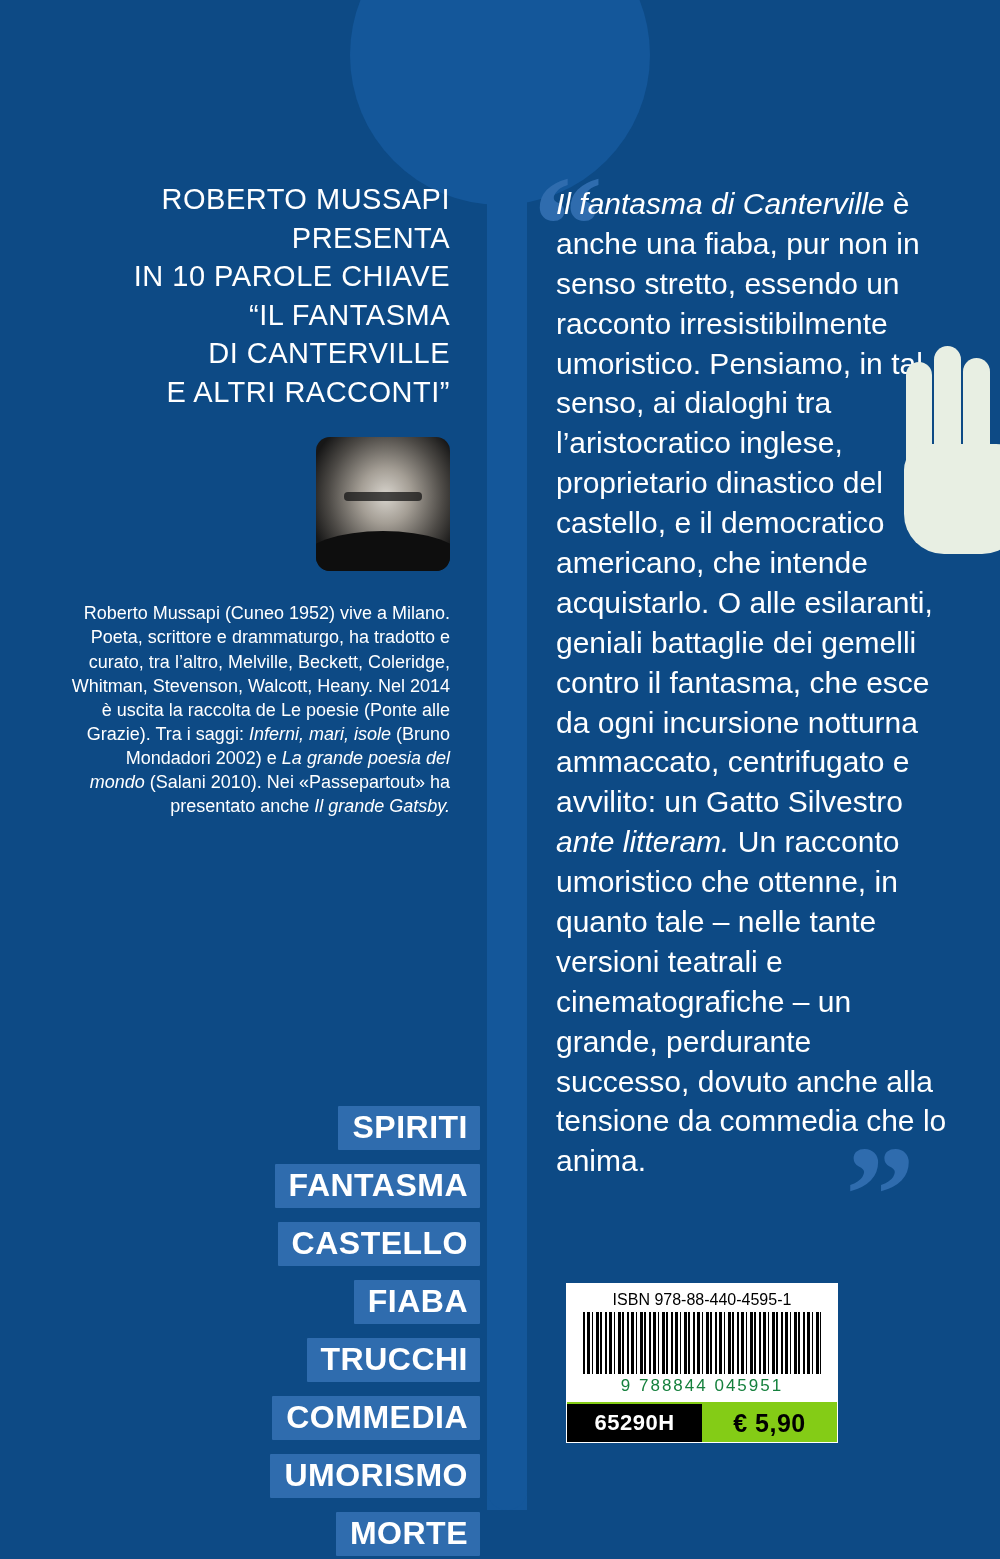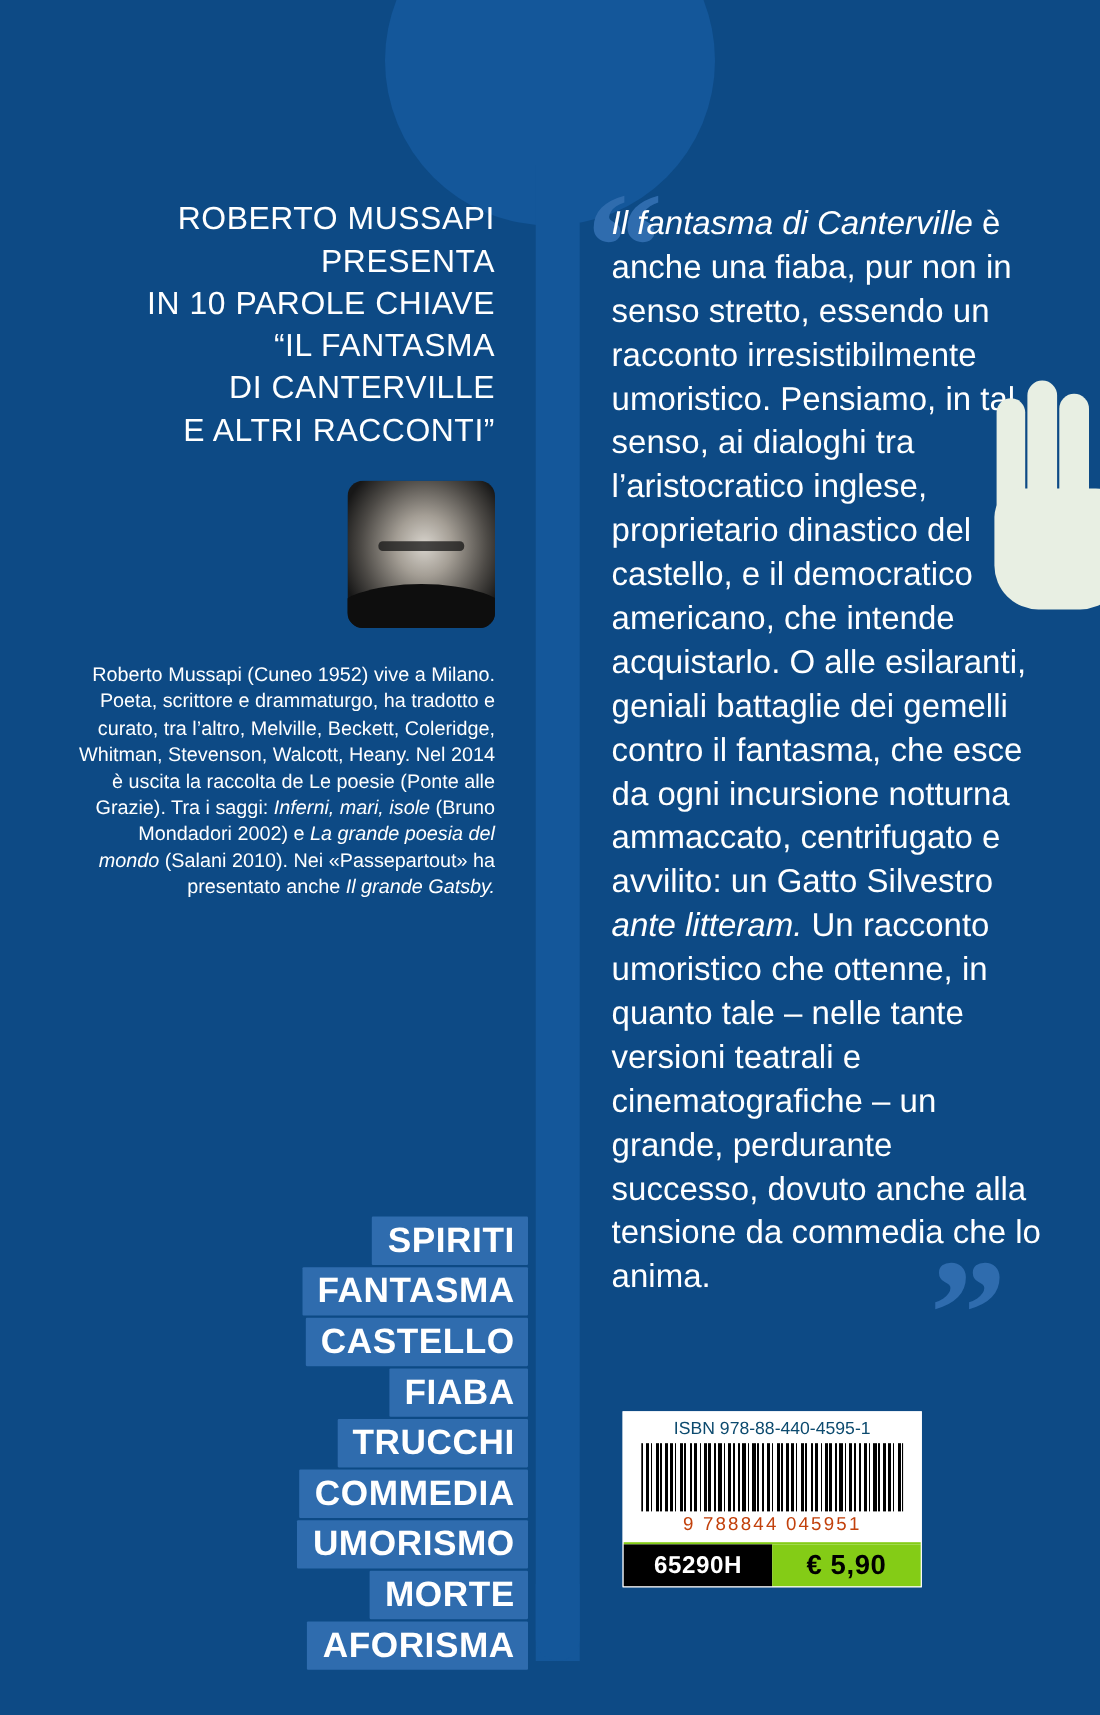--- a/index.html
+++ b/index.html
@@ -152,21 +152,21 @@
     text-align: right;
   }
   .kw {
     display: block;
     position: relative;
     font-size: 32px;
     font-weight: bold;
     letter-spacing: 0.5px;
     line-height: 1;
     padding: 5px 12px 7px 14px;
-    margin-bottom: 2px;
+    margin-bottom: 14px;
     background: #2f6cae;
     color: #ffffff;
     float: right;
     clear: both;
     border-radius: 1px;
   }
 
   
   .quote-mark {
     position: absolute;
@@ -226,38 +226,38 @@
     position: absolute;
     left: 566px;
     top: 1283px;
     width: 272px;
     background: #ffffff;
     border: 1px solid #ffffff;
     box-sizing: border-box;
   }
   .isbn-top {
     text-align: center;
-    color: #0c4a6e;
+    color: #000000;
     font-size: 16px;
     padding: 7px 0 3px;
     font-family: "Liberation Sans", sans-serif;
   }
   .barcode {
     height: 62px;
     margin: 0 16px;
     background-image: repeating-linear-gradient(
       to right,
       #000 0px, #000 2px, #fff 2px, #fff 4px,
       #000 4px, #000 7px, #fff 7px, #fff 9px,
       #000 9px, #000 10px, #fff 10px, #fff 13px,
       #000 13px, #000 16px, #fff 16px, #fff 17px,
       #000 17px, #000 19px, #fff 19px, #fff 22px);
   }
   .barcode-digits {
-    color: #c2410c;
+    color: #15803d;
     font-size: 17px;
     letter-spacing: 2px;
     text-align: center;
     padding: 2px 0 6px;
     font-family: "Liberation Sans", sans-serif;
   }
   .price-row {
     display: flex;
     height: 38px;
     border-top: 2px solid #84cc16;

